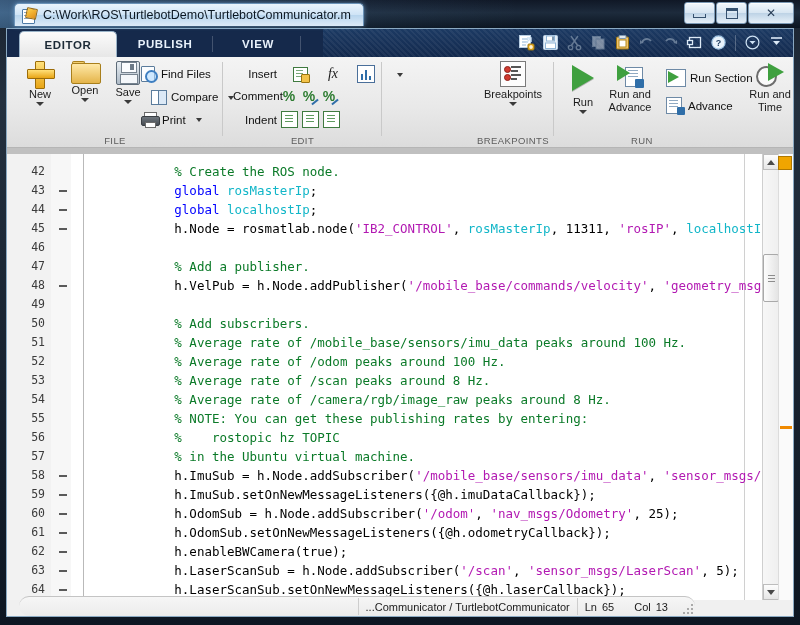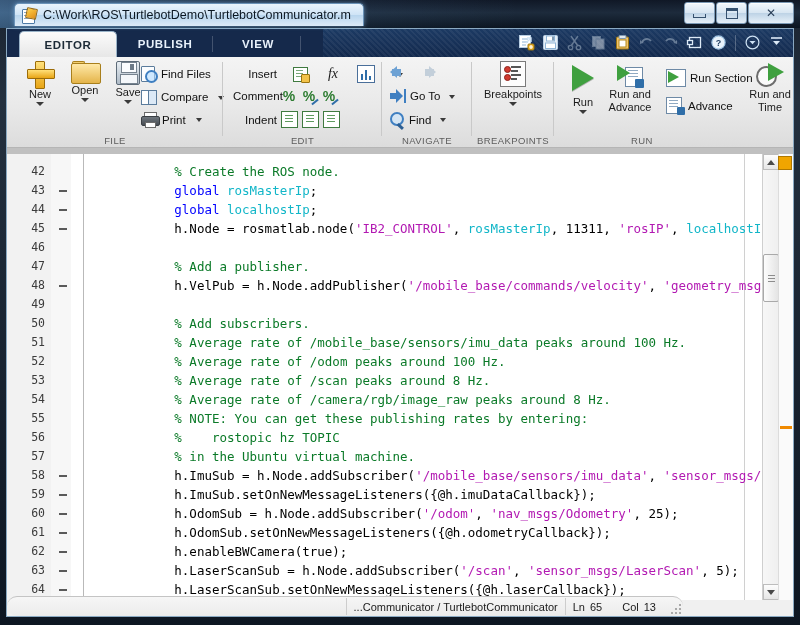--- a/index.html
+++ b/index.html
@@ -266,21 +266,21 @@
     box-shadow:0 3px 0 #8c8c8c,0 6px 0 #8c8c8c;
   }
   .analyzer{
     position:absolute;right:0;top:6px;width:14px;bottom:0;background:#fafafa;border-left:1px solid #dcdcdc;
   }
   .an-ok{position:absolute;right:1px;top:2px;width:12px;height:12px;background:#f0a500;border:1px solid #b07800;}
   .an-mark{position:absolute;right:1px;width:12px;height:3px;background:#f08a00;}
 
   
   .statusbar{
-    position:absolute;left:0;bottom:0;width:676px;height:19px;
+    position:absolute;left:12px;bottom:0;width:676px;height:19px;
     background:linear-gradient(180deg,#f6f6f6,#ebebeb);
     border-top:1px solid #c4c4c4;
     display:flex;align-items:center;justify-content:flex-end;
     font-size:11px;color:#1b1b1b;border-radius:10px;
   }
   .sb-cell{
     height:17px;display:flex;align-items:center;padding:0 7px;
     border-left:1px solid #cdcdcd;white-space:nowrap;
   }
   .sb-grip{width:14px;height:14px;margin:0 2px 0 4px;position:relative;}
@@ -440,21 +440,21 @@
           <span class="caret"></span>
         </div>
 
         <div class="smallrow" style="left:134px;top:9px;">
           <span class="ic i-find-files">
               <span class="pg"></span>
               <span class="mg"></span>
             </span>
           <span>Find Files</span>
         </div>
-        <div class="smallrow" style="left:134px;top:32px;">
+        <div class="smallrow" style="left:144px;top:32px;">
           <span class="ic i-compare">
               <span class="a"></span>
               <span class="b"></span>
             </span>
           <span>Compare</span>
           <span class="caret sm" style="margin-left:6px;"></span>
         </div>
         <div class="smallrow" style="left:134px;top:55px;">
           <span class="ic i-print">
               <span class="pp"></span>
@@ -492,43 +492,20 @@
         <div class="smallrow" style="left:10px;top:54px;">
           <span style="width:44px;text-align:right;display:inline-block;">Indent</span>
           <span class="ic i-ind"></span>
           <span class="ic i-ind"></span>
           <span class="ic i-ind"></span>
         </div>
         <div class="glabel">EDIT</div>
         <div class="gsep"></div>
       </div>
 
-      <div class="rgroup" style="left:375px;width:90px;">
-        <div class="smallrow" style="left:10px;top:9px;gap:8px;">
-          <span class="arrow-l"></span>
-          <span class="arrow-r"></span>
-        </div>
-        <div class="smallrow" style="left:8px;top:32px;">
-          <span class="ic i-goto">
-              <span class="bar"></span>
-            </span>
-          <span>Go To</span>
-          <span class="caret sm" style="margin-left:5px;"></span>
-        </div>
-        <div class="smallrow" style="left:8px;top:55px;">
-          <span class="ic i-find">
-              <span class="ring"></span>
-              <span class="hnd"></span>
-            </span>
-          <span>Find</span>
-          <span class="caret sm" style="margin-left:5px;"></span>
-        </div>
-        <div class="glabel">NAVIGATE</div>
-        <div class="gsep"></div>
-      </div>
 
       <div class="rgroup" style="left:465px;width:82px;">
         <div class="bigbtn" style="left:8px;width:66px;">
           <span class="i-brk">
             <span class="d" style="top:4px;"></span>
               <span class="d" style="top:12px;"></span>
             <span class="l" style="top:4px;width:10px;"></span>
             <span class="l" style="top:8px;width:7px;"></span>
             <span class="l" style="top:12px;width:10px;"></span>
             <span class="l" style="top:16px;width:6px;"></span>

